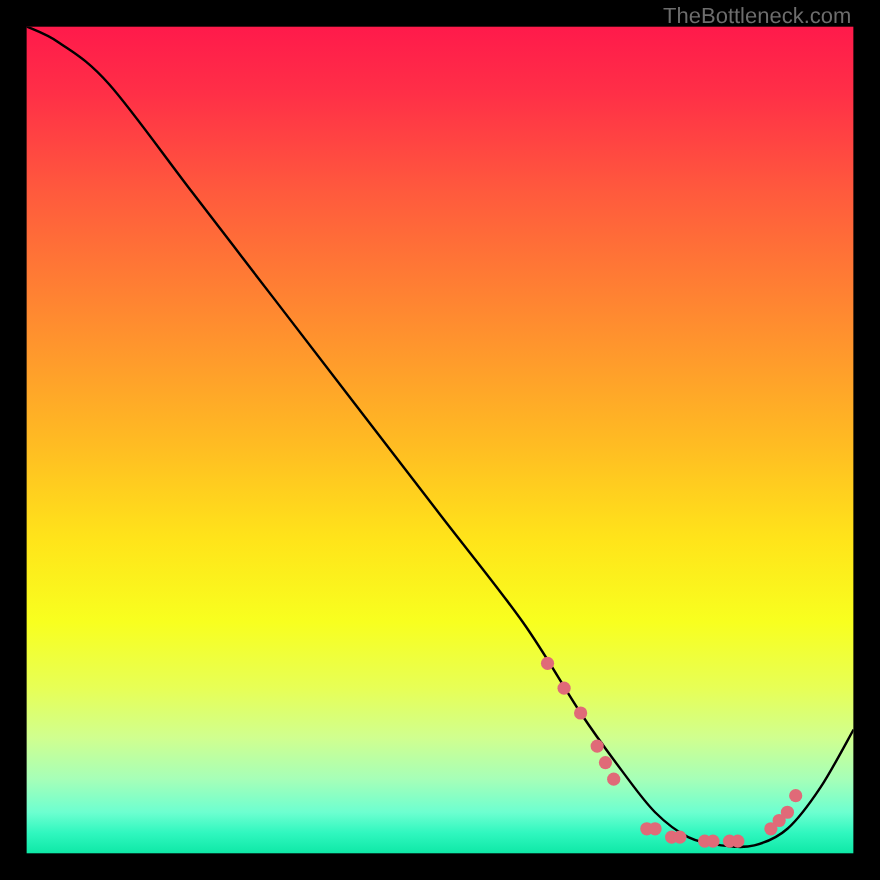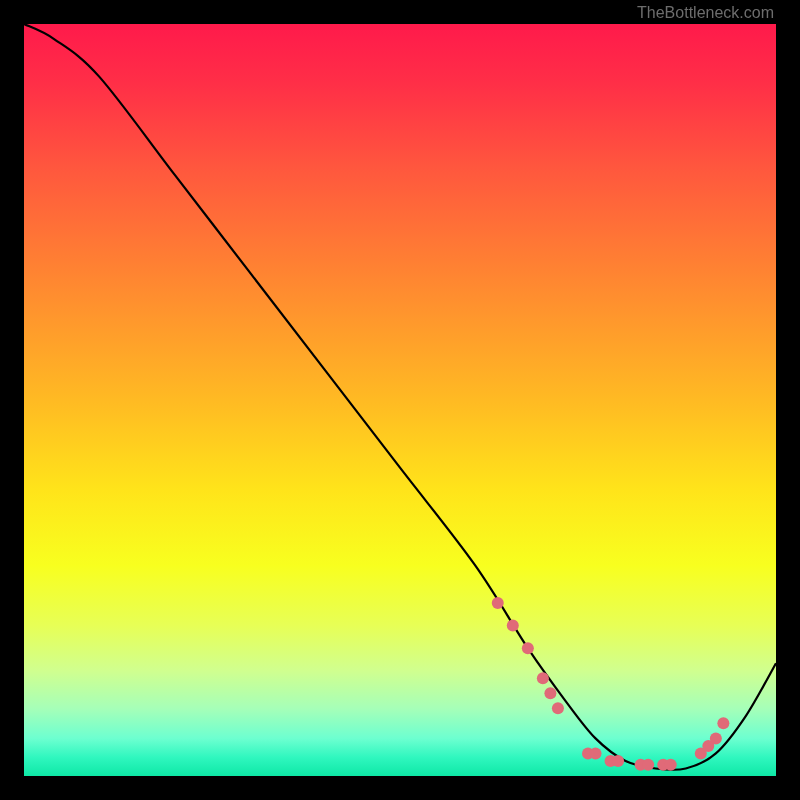--- a/index.html
+++ b/index.html
@@ -21,21 +21,21 @@
     left: 24px;
     top: 24px;
     width: 752px;
     height: 752px;
   }
   .attribution {
     position: absolute;
     top: 4px;
     right: 26px;
     color: #6d6d6d;
-    font-size: 16px;
+    font-size: 20px;
     font-weight: 400;
     letter-spacing: 0px;
   }
   svg { display: block; }
 </style>
 </head>
 <body>
 
 <div class="stage">
 

